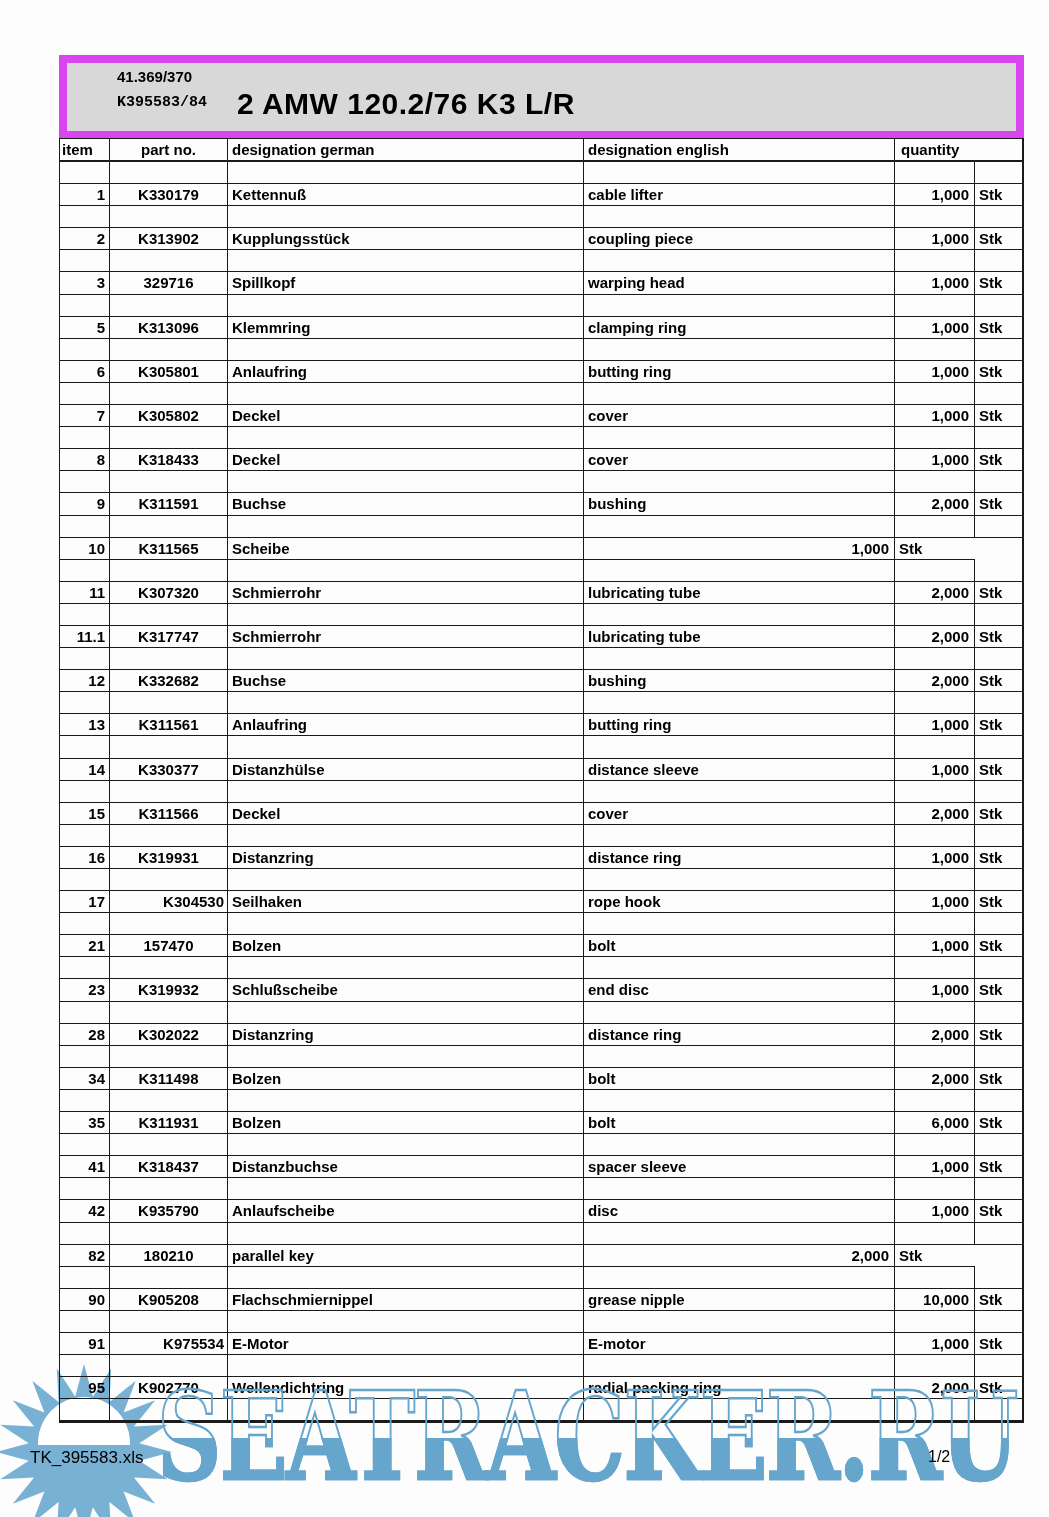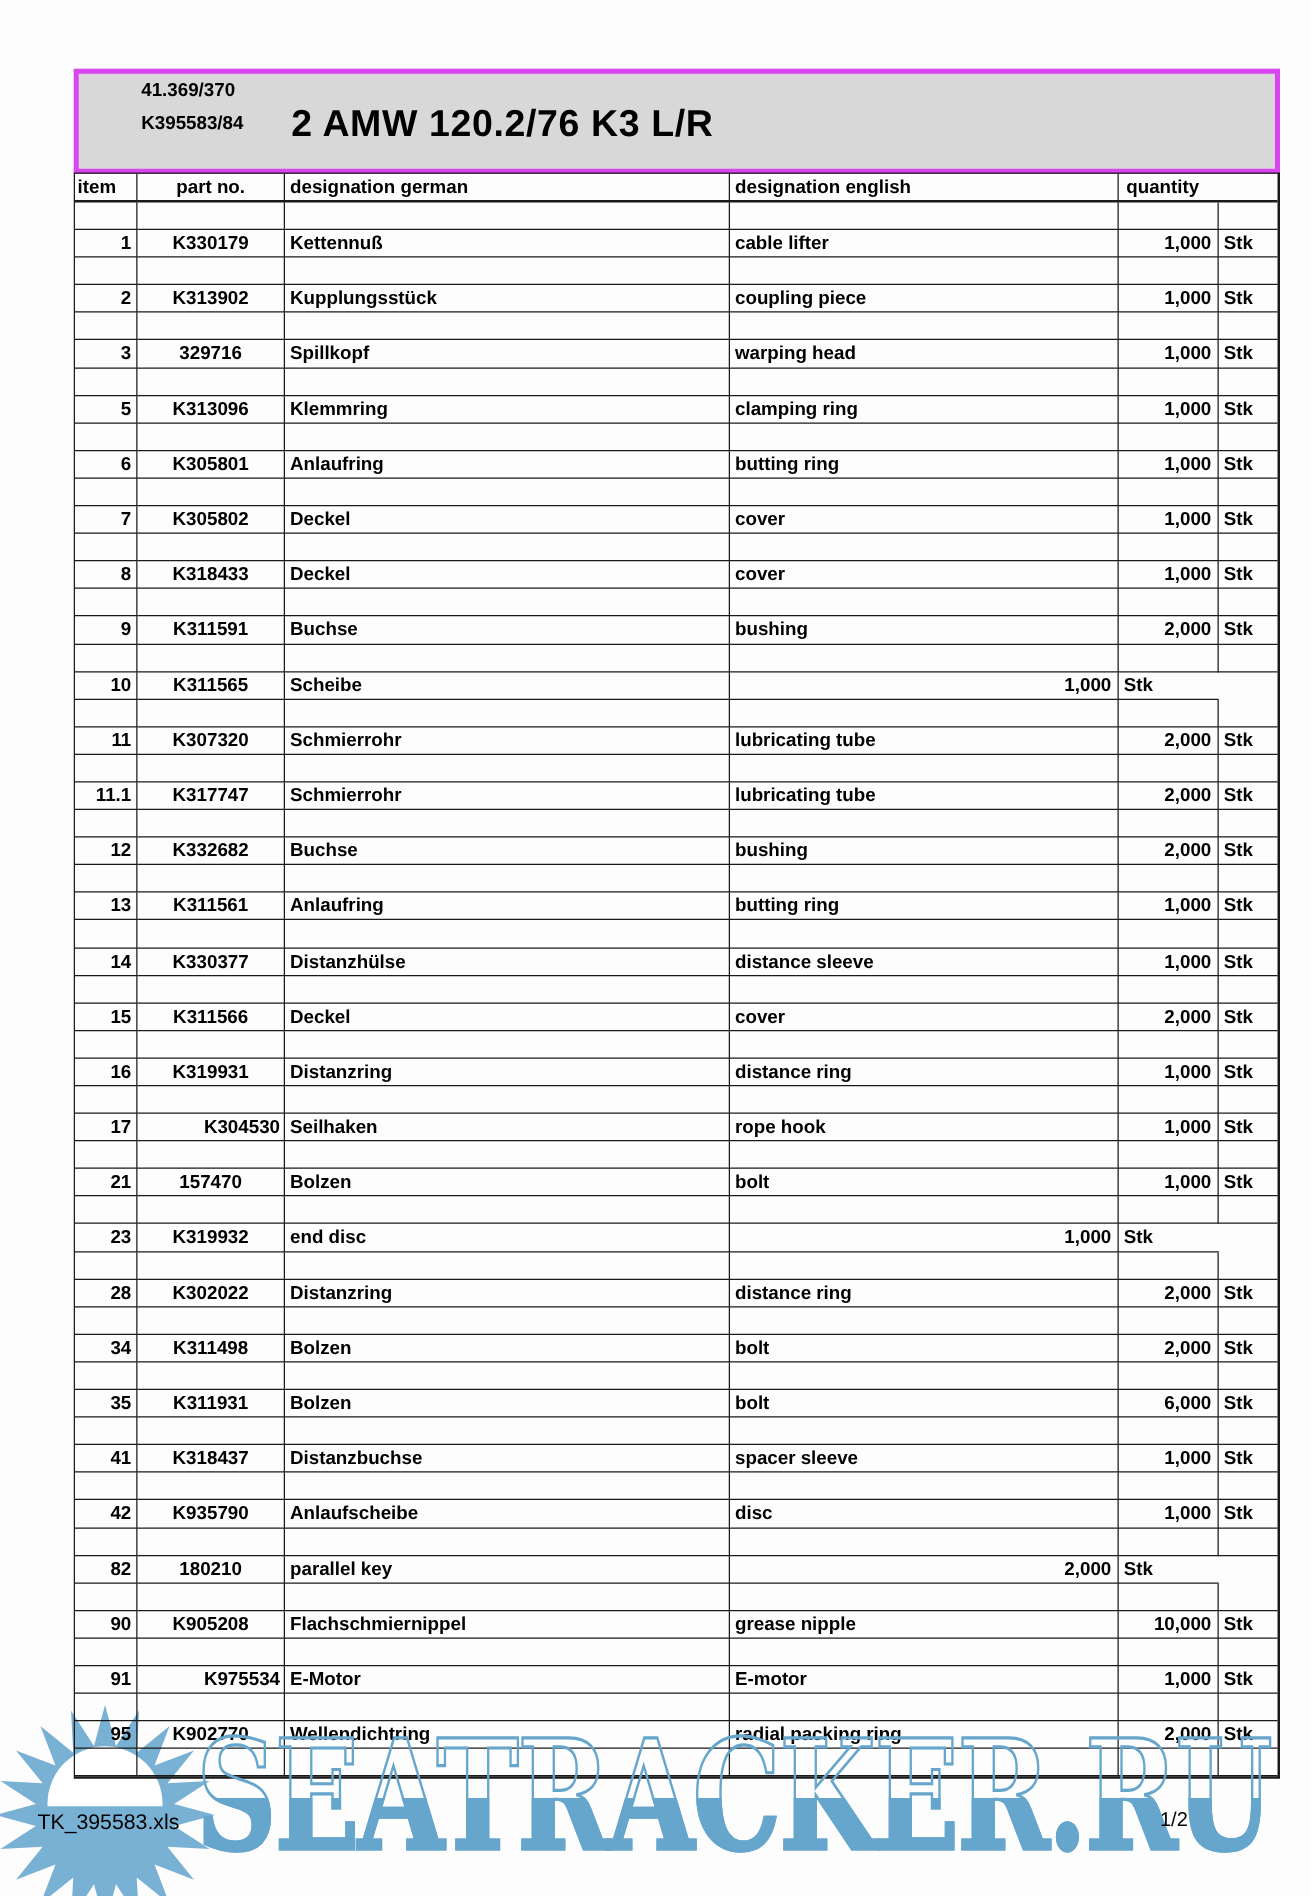--- a/index.html
+++ b/index.html
@@ -5,24 +5,24 @@
   html,body{margin:0;padding:0;}
   body{
     width:1049px;height:1517px;background:#fdfdfd;position:relative;overflow:hidden;
     font-family:"Liberation Sans",sans-serif;color:#000;
   }
   .page{position:absolute;inset:0;}
 
   
   .title-box{
     position:absolute;left:59px;top:55px;width:965px;height:84px;
-    background:#d8d8d8;border:4px solid #d946ef;box-sizing:border-box;z-index:1;
+    background:#d8d8d8;border:8px solid #d946ef;box-sizing:border-box;z-index:1;
   }
   .doc-no{position:absolute;left:50px;top:5px;font-size:15px;font-weight:bold;}
-  .doc-code{position:absolute;left:50px;top:31px;font-size:15px;font-weight:bold;}
+  .doc-code{position:absolute;left:50px;top:31px;font-size:15px;font-weight:bold;font-family:Liberation Mono, monospace;}
   .doc-title{position:absolute;left:170px;top:24px;font-size:30px;font-weight:bold;letter-spacing:.5px;}
 
   
   .parts-table{
     position:absolute;left:59px;top:138px;width:965px;box-sizing:border-box;
     border-left:1px solid #1a1a1a;border-right:2px solid #1a1a1a;
     border-top:1px solid #1a1a1a;border-bottom:2px solid #1a1a1a;
     z-index:1;background:transparent;
   }
   .trow{display:grid;grid-template-columns:50px 118px 356px 311px 80px 47px;box-sizing:border-box;}
@@ -379,20 +379,21 @@
           <div class="c-item"></div>
           <div class="c-part"></div>
           <div class="c-ger"></div>
           <div class="c-eng"></div>
           <div class="c-qty"></div>
           <div class="c-unit"></div>
         </div>
         <div class="trow">
           <div class="c-item">23</div>
           <div class="c-part">K319932</div>
+          <div class="c-ger">Schlußscheibe</div>
           <div class="c-eng">end disc</div>
           <div class="c-qty">1,000</div>
           <div class="c-unit">Stk</div>
         </div>
         <div class="trow">
           <div class="c-item"></div>
           <div class="c-part"></div>
           <div class="c-ger"></div>
           <div class="c-eng"></div>
           <div class="c-qty"></div>

